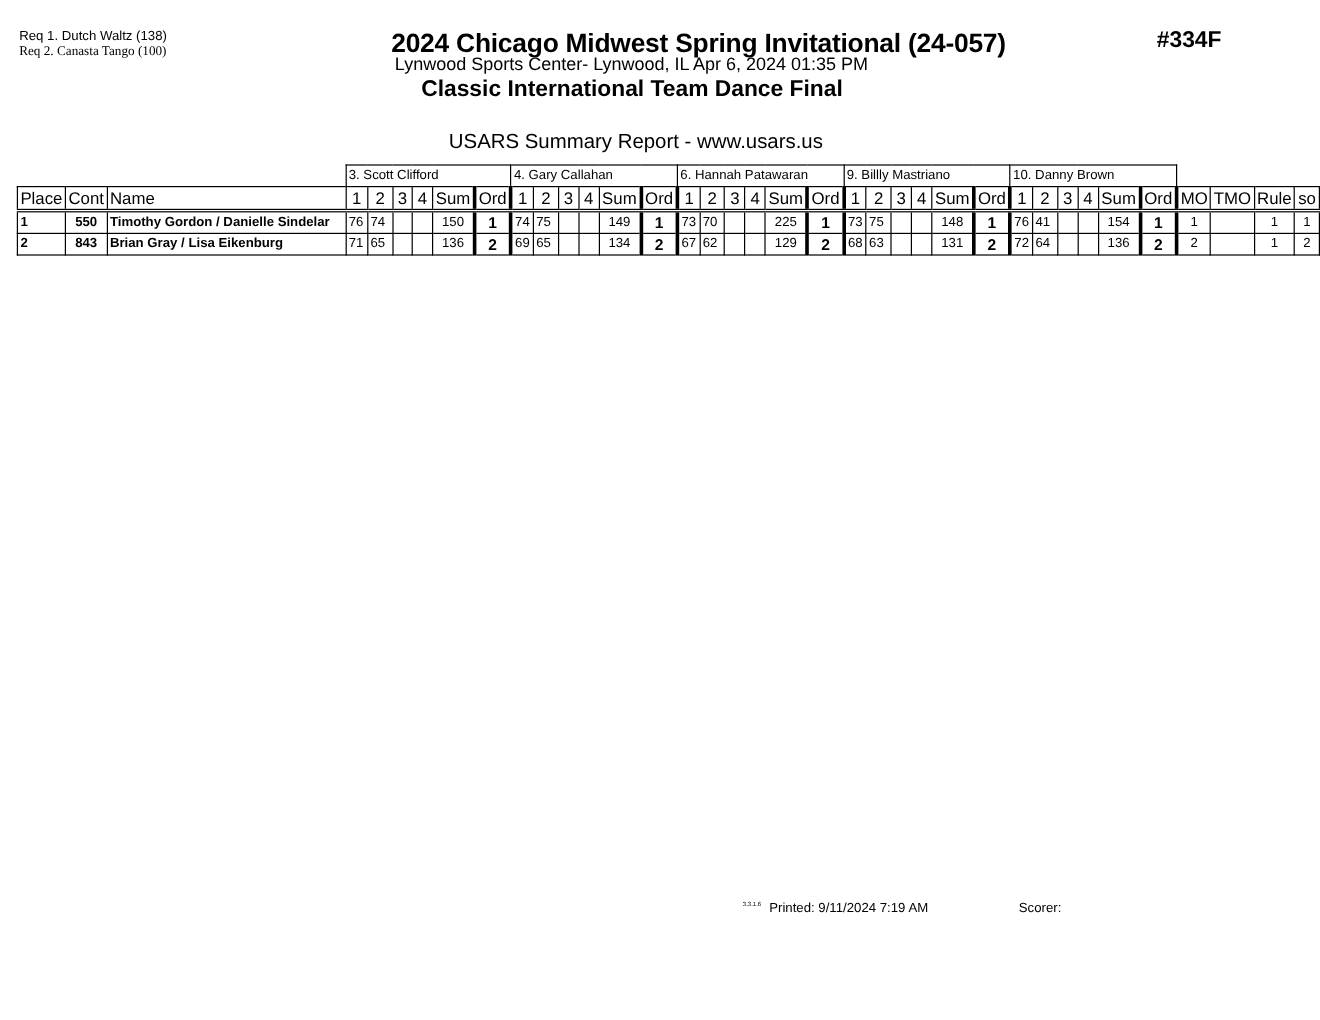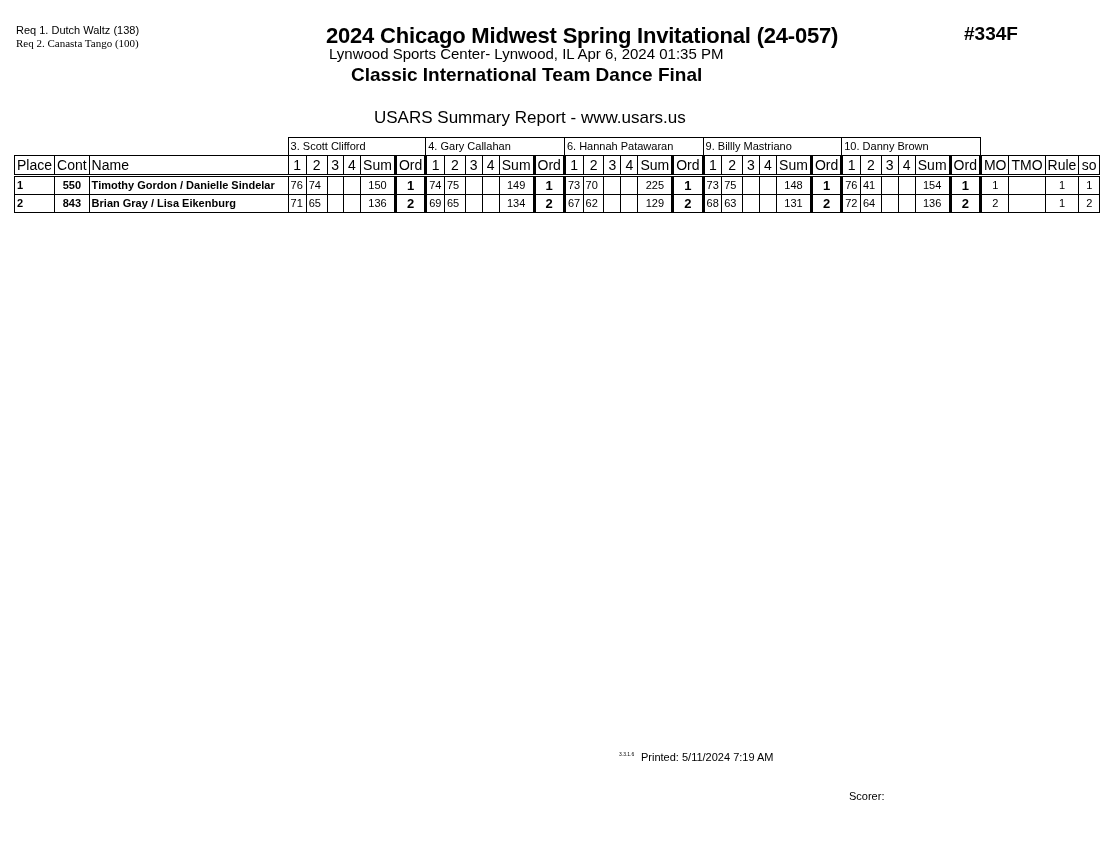--- a/index.html
+++ b/index.html
@@ -229,14 +229,14 @@
 
     <td class="c">2</td>
     <td class="c"></td>
     <td class="r">1</td>
     <td class="c">2</td>
   </tr>
 </tbody>
   </table>
 
 <div class="abs ver">3.3.1.6</div>
-<div class="abs foot" style="left:641px;">Printed:  5/11/2024  7:19 AM</div>
-<div class="abs foot" style="left:849px;margin-top:39px;">Scorer:</div>
+<div class="abs foot" style="left:641px;">Printed:  9/11/2024  7:19 AM</div>
+<div class="abs foot" style="left:849px;">Scorer:</div>
 
 </body></html>

